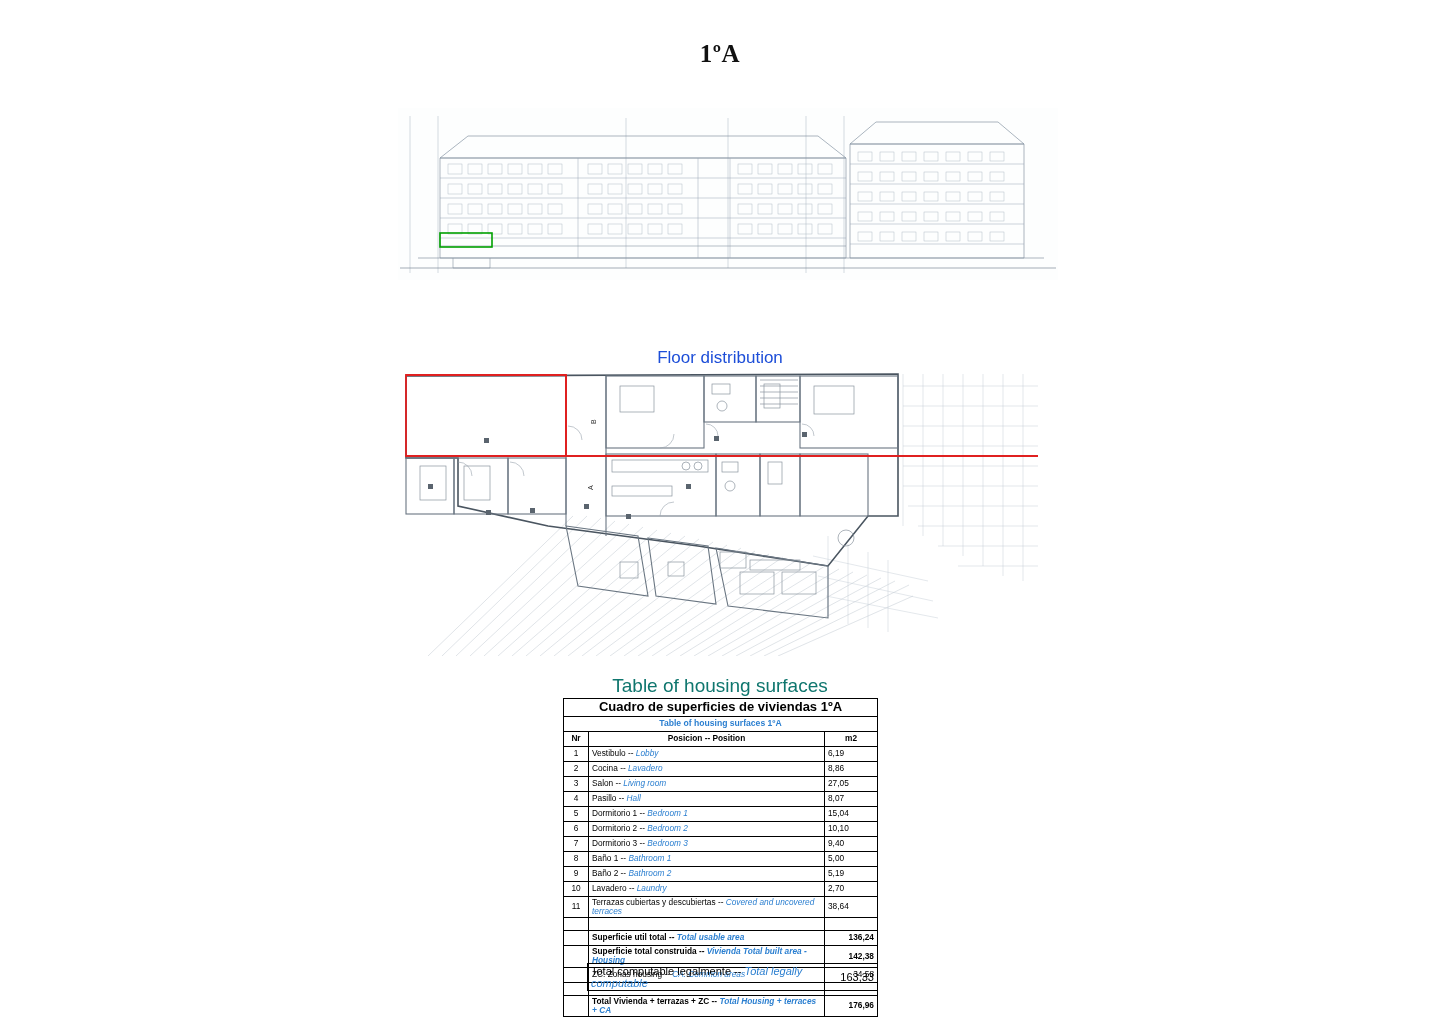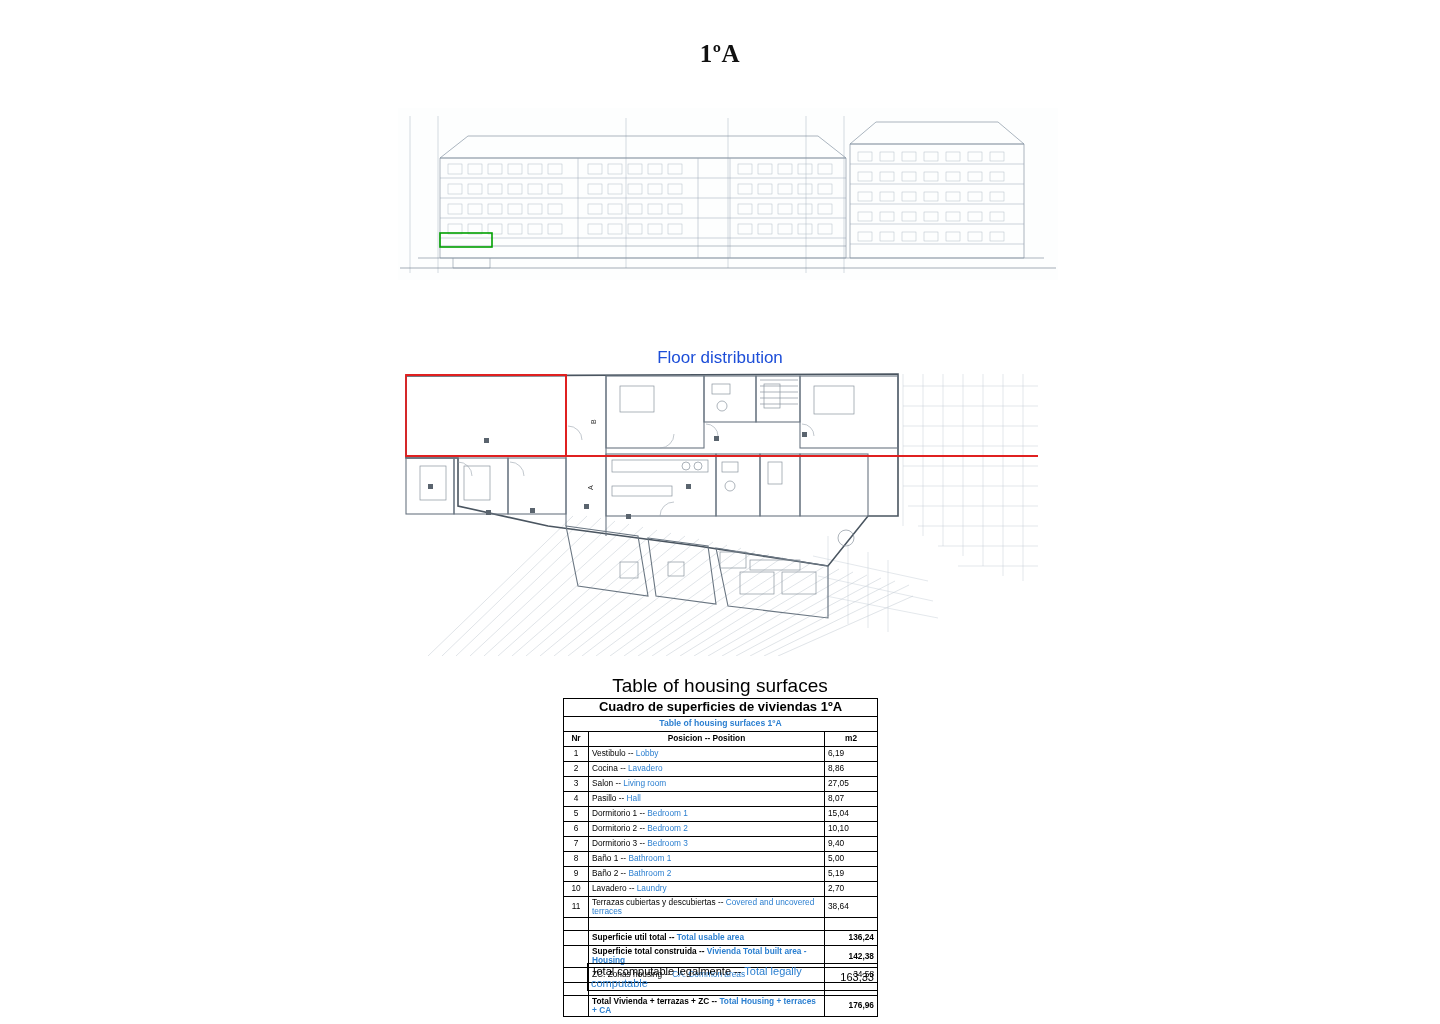--- a/index.html
+++ b/index.html
@@ -61,21 +61,21 @@
   .floorplan-wrap svg { display: block; }
 
   
   .table-heading {
     position: absolute;
     top: 675px;
     left: 0;
     width: 1440px;
     text-align: center;
     font-size: 19px;
-    color: #000000;
+    color: #0f766e;
   }
 
   .surfaces-table {
     position: absolute;
     top: 698px;
     left: 563px;
     width: 315px;
     border-collapse: collapse;
     font-size: 8.3px;
     line-height: 1.12;
@@ -98,21 +98,21 @@
     font-size: 8.6px;
     color: #2b7fd0;
     padding: 2px 0;
   }
   .col-nr { width: 18px; text-align: center; }
   .col-pos { }
   .col-m2 { width: 46px; text-align: left; padding-right: 4px; }
   .hdr { font-weight: bold; text-align: center; }
   .hdr.col-m2 { text-align: center; padding-right: 3px; }
   .es { color: #000; }
-  .en { color: #2b7fd0; }
+  .en { color: #2b7fd0; font-style: italic; }
   .blankrow td { height: 10px; border-left: 1px solid #000; border-right: 1px solid #000; border-top: none; border-bottom: none; }
   .sum-label { font-weight: bold; }
   .sum-val { font-weight: bold; text-align: right; padding-right: 4px; }
   .plain-val { text-align: right; padding-right: 4px; }
 
   .legal-table {
     position: absolute;
     top: 963px;
     left: 563px;
     width: 315px;

